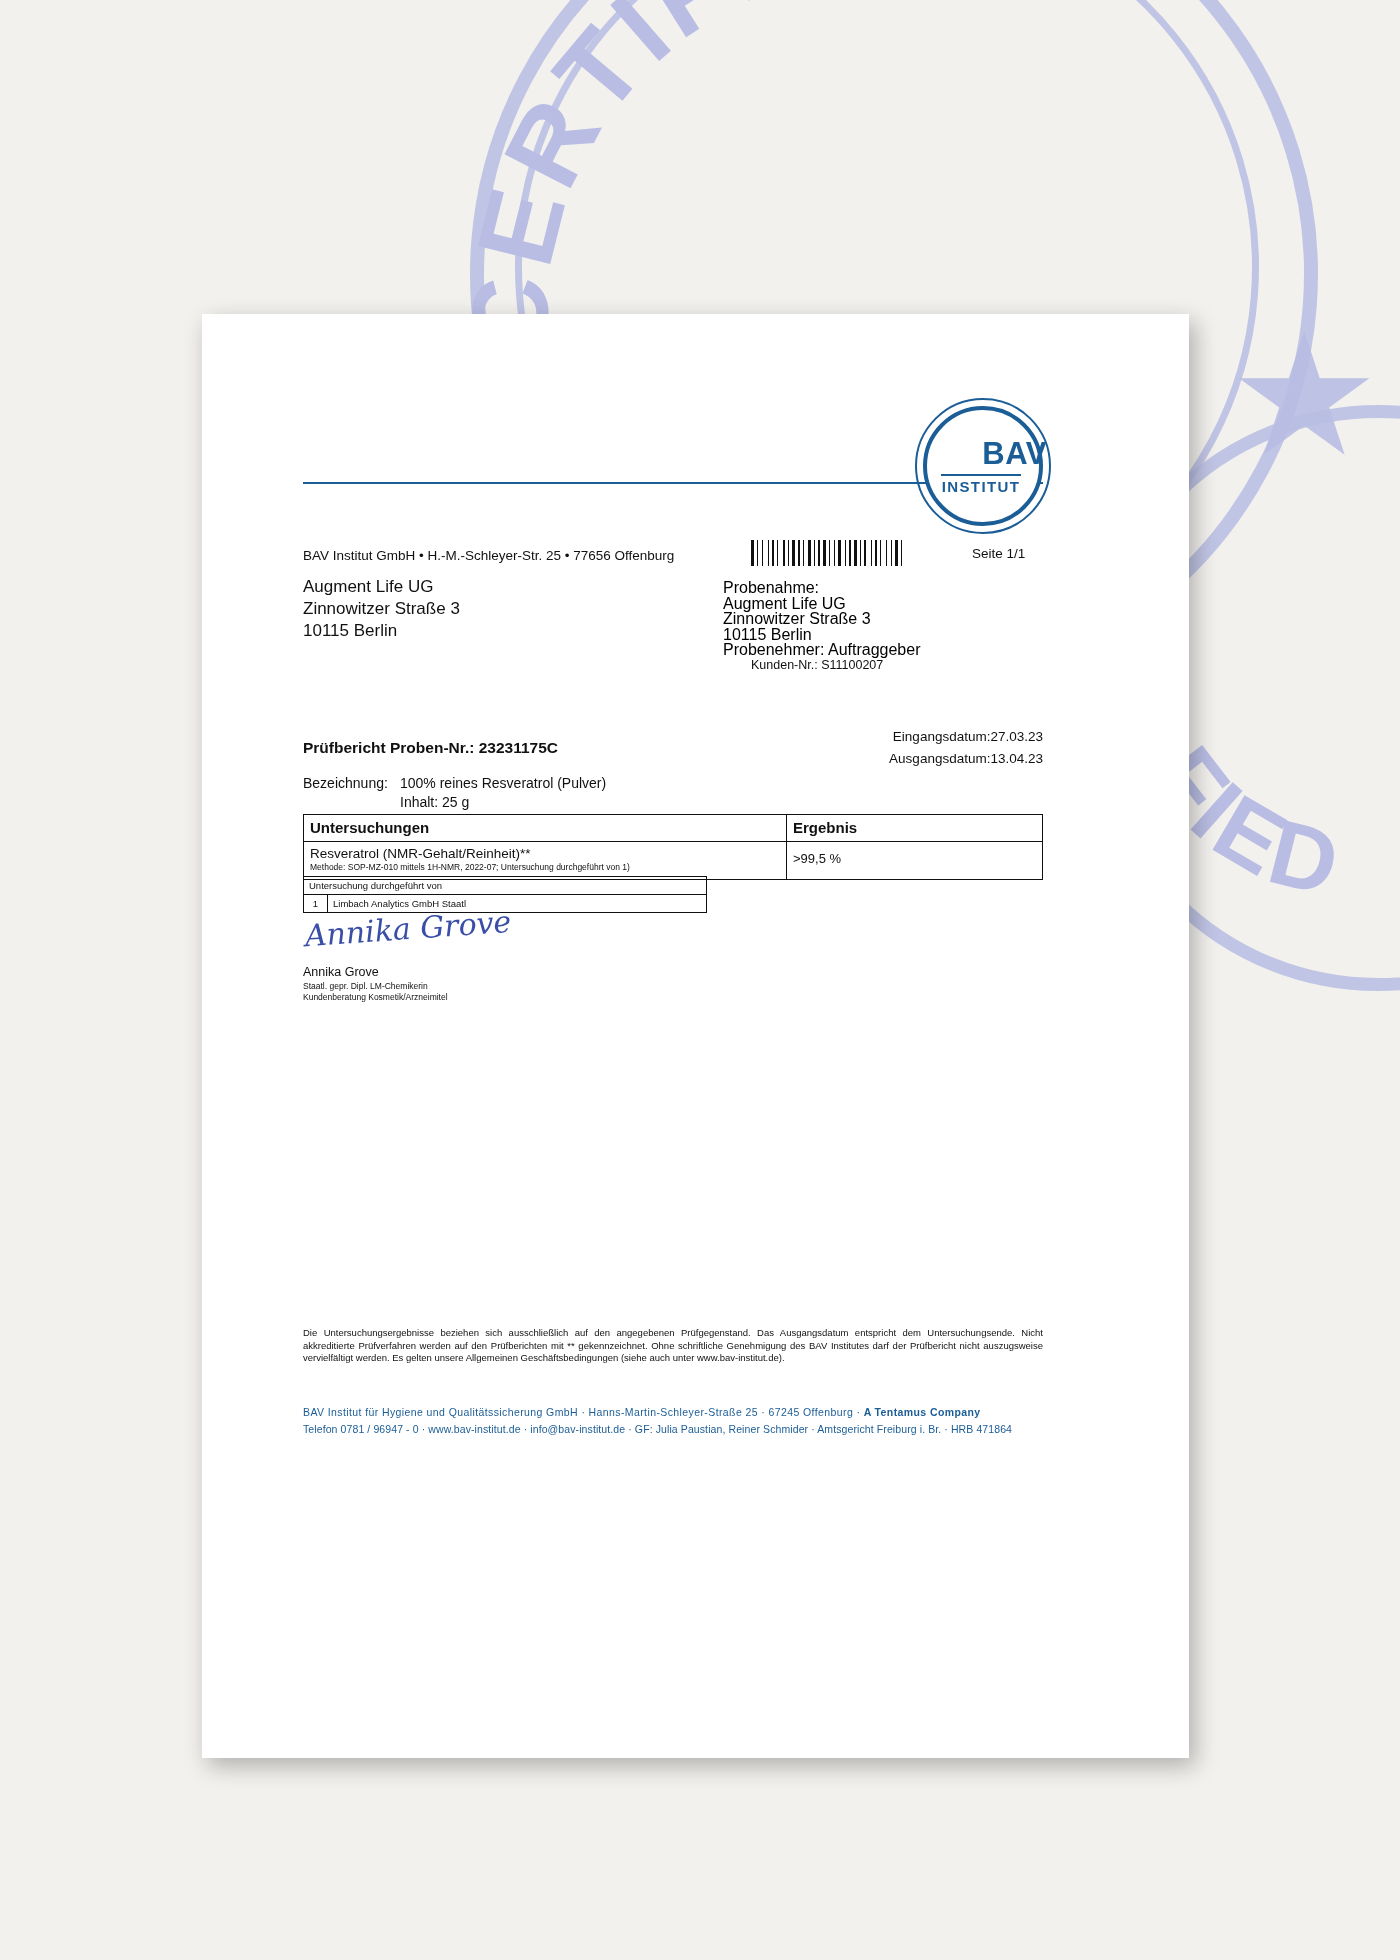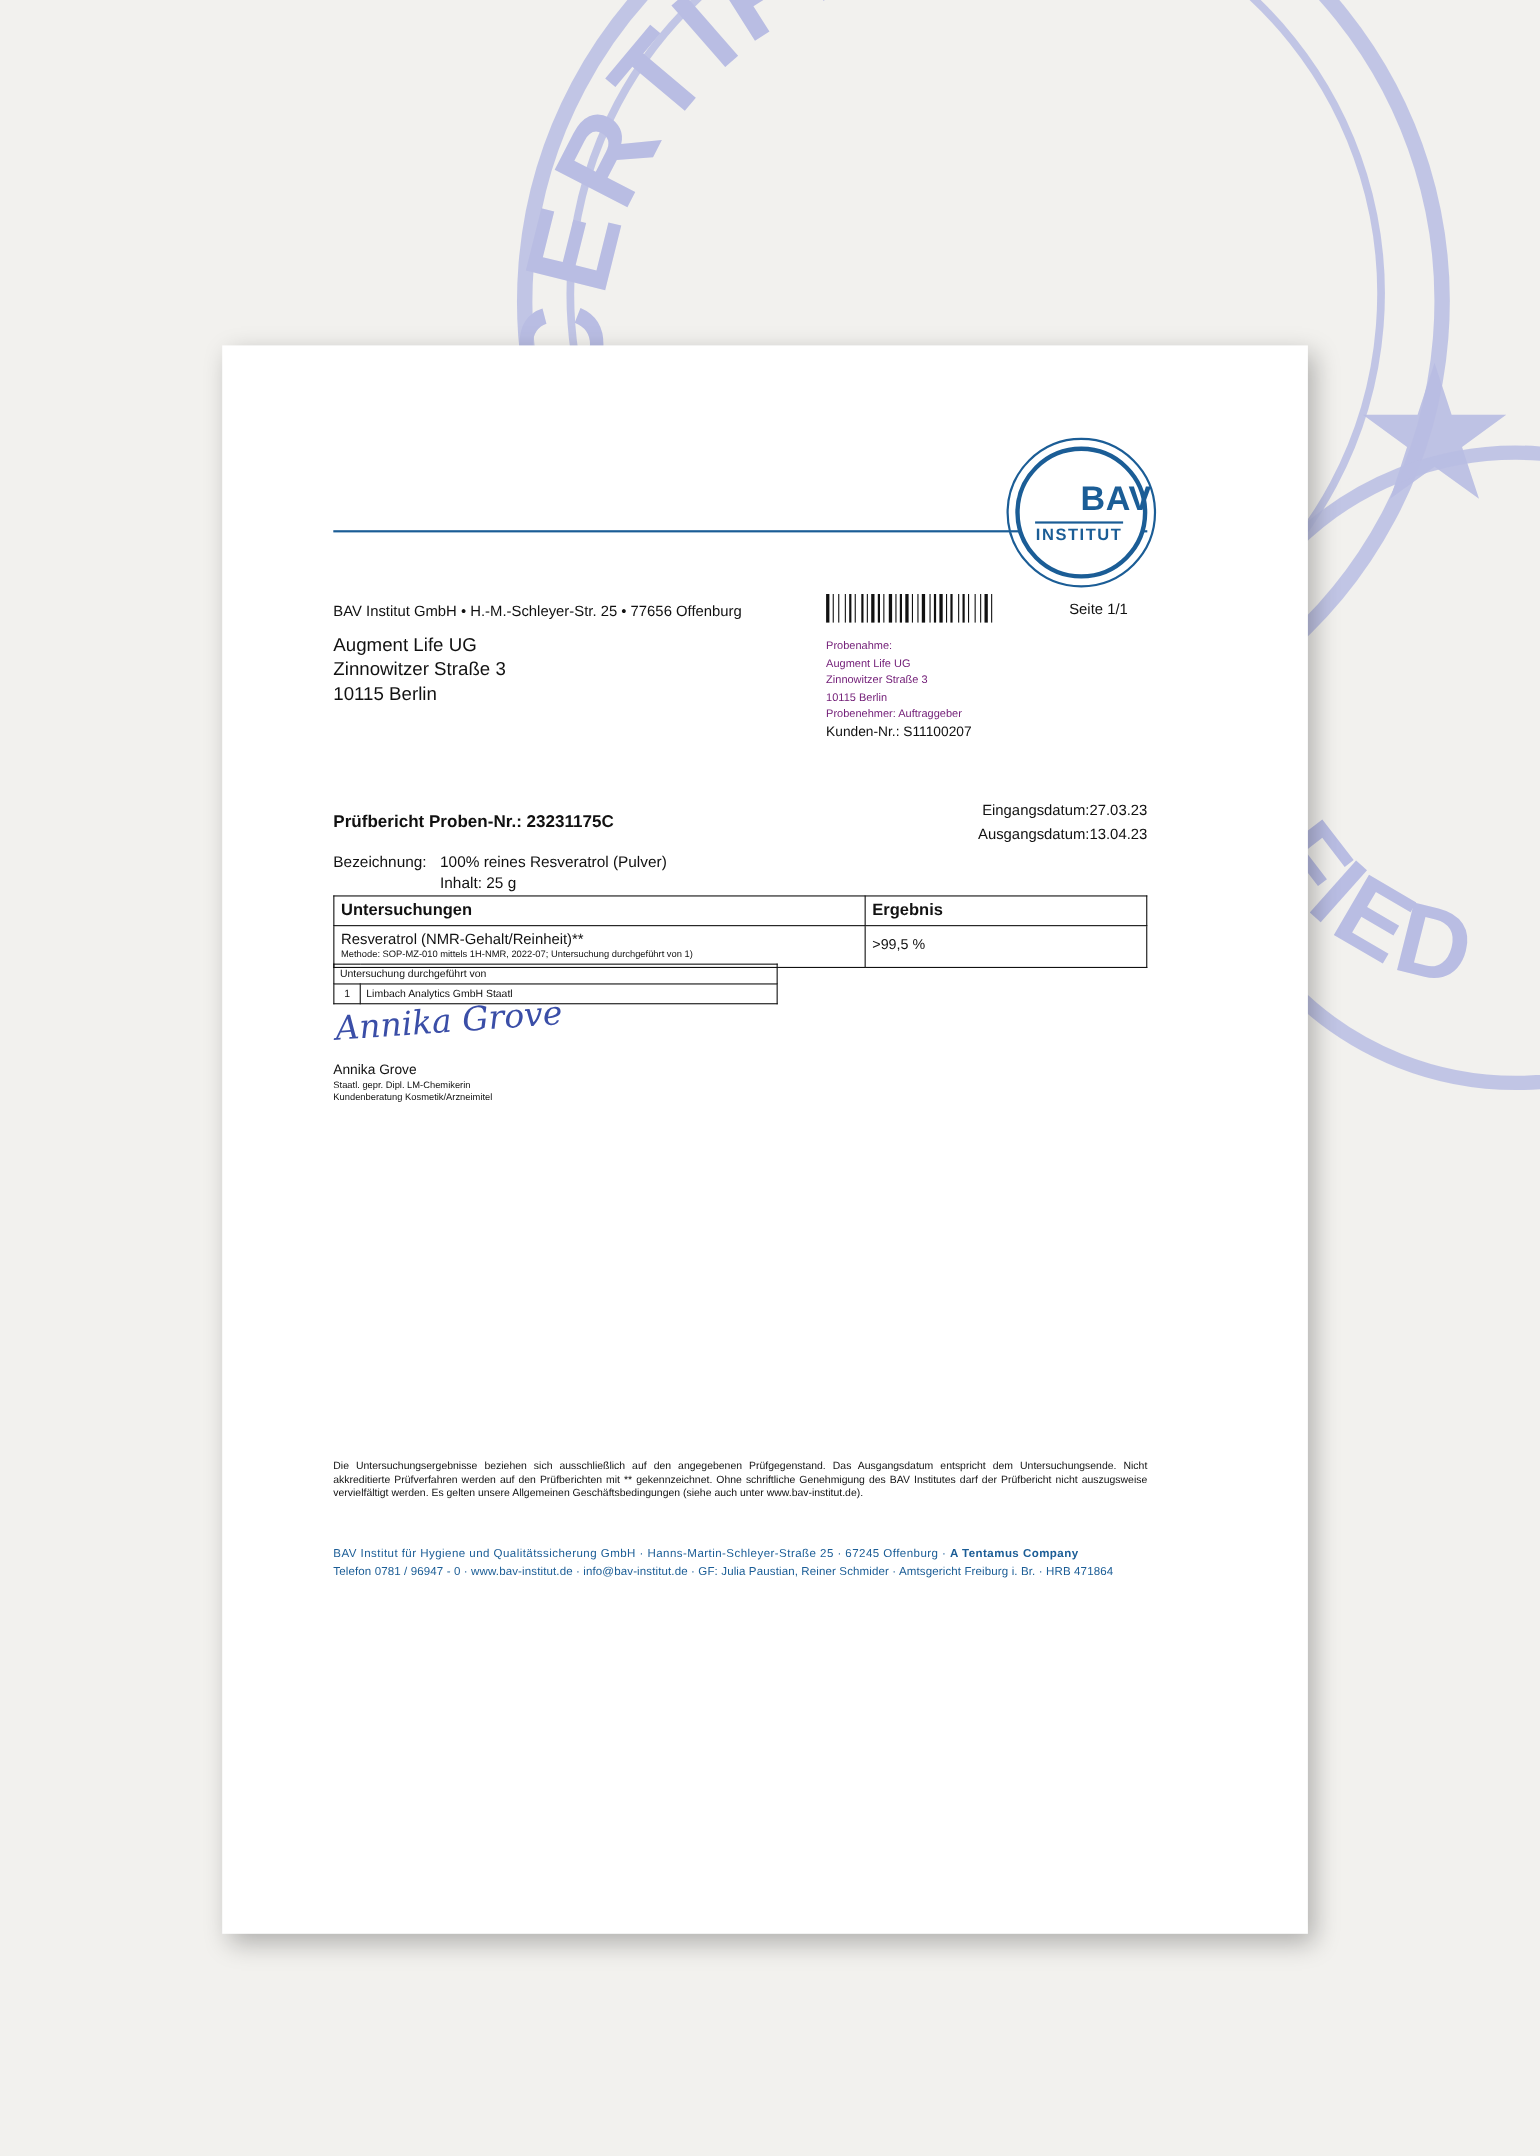--- a/index.html
+++ b/index.html
@@ -193,24 +193,24 @@
   #page-number {
     position: absolute;
     left: 770px;
     top: 232px;
     font-size: 13.5px;
     color: #111;
   }
 
   #sampling-block {
     position: absolute;
-    left: 549px;
+    left: 521px;
     top: 266px;
-    font-size: 10px;
-    color: #701a75;
+    font-size: 16px;
+    color: #000000;
     line-height: 15.5px;
   }
   #customer-no {
     position: absolute;
     left: 549px;
     top: 344px;
     font-size: 12.5px;
     color: #111;
   }
 

